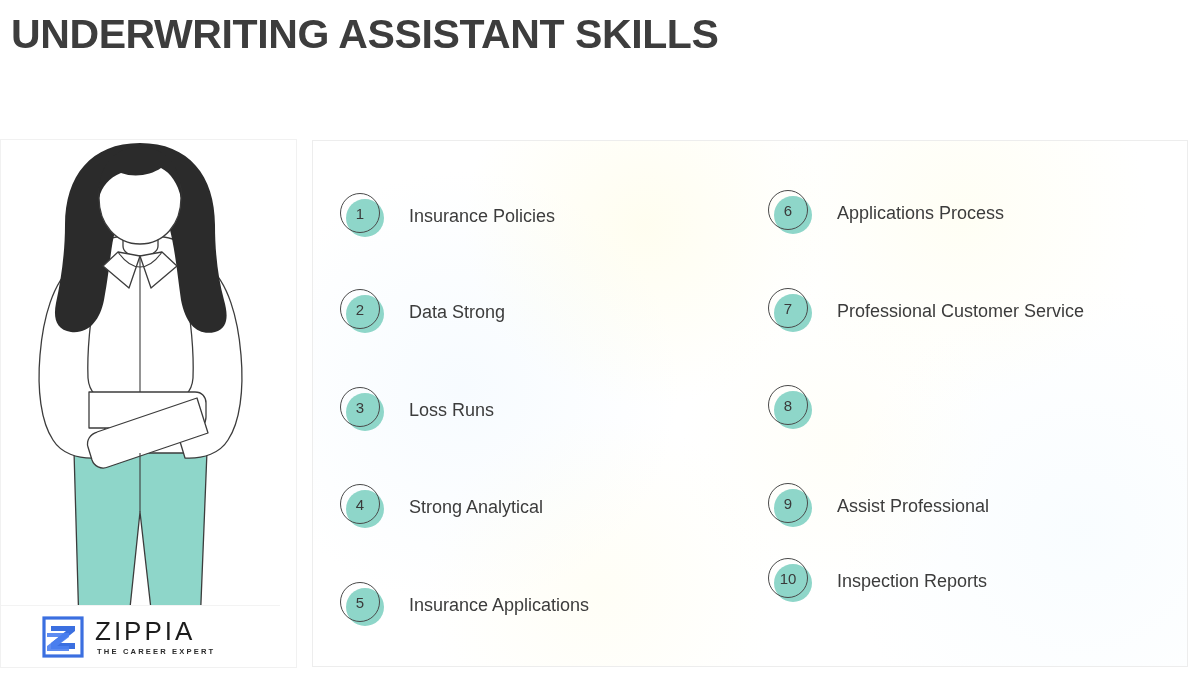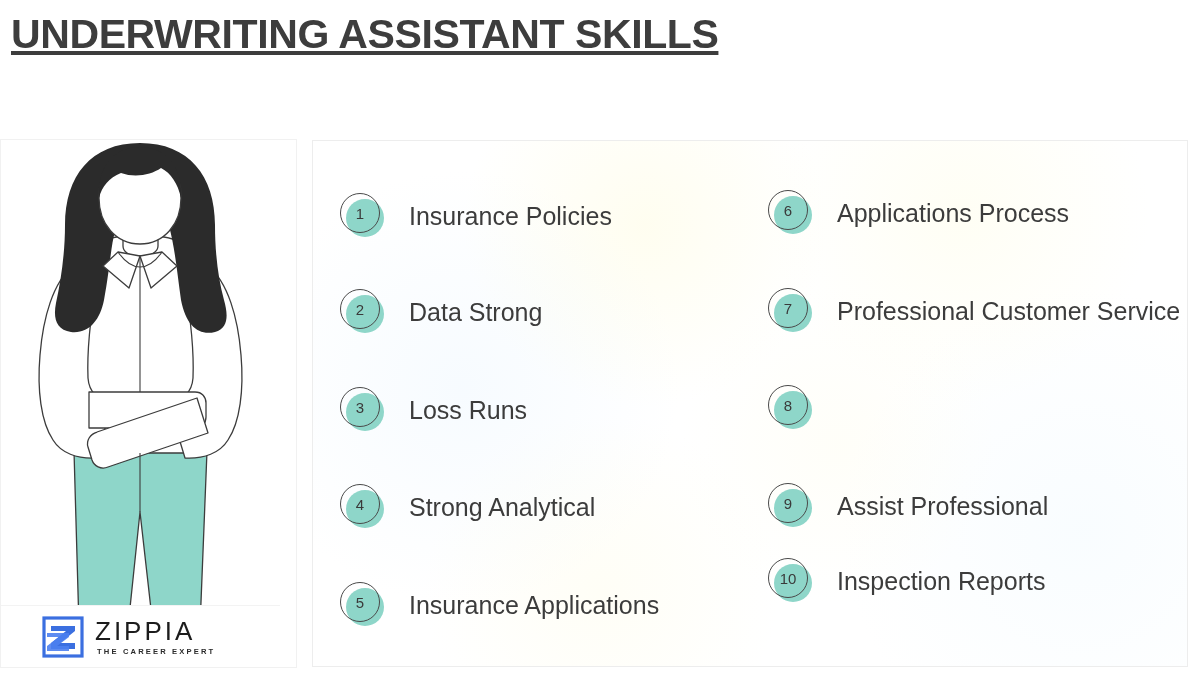--- a/index.html
+++ b/index.html
@@ -22,21 +22,20 @@
     left: 11px;
     top: 14px;
     font-family: "Liberation Sans", sans-serif;
     font-size: 41px;
     font-weight: bold;
     letter-spacing: -0.4px;
     color: #3d3d3d;
     text-transform: uppercase;
     white-space: nowrap;
     line-height: 1;
-    text-decoration: underline;
   }
 
   
   #illustration-panel {
     position: absolute;
     left: 0px;
     top: 139px;
     width: 297px;
     height: 529px;
     background: #ffffff;
@@ -171,21 +170,21 @@
     font-family: "Liberation Sans", sans-serif;
     font-size: 15px;
     font-weight: normal;
     color: #3a3a3a;
     line-height: 1;
   }
 
   .skill-label {
     margin-left: 23px;
     font-family: "Liberation Sans", sans-serif;
-    font-size: 25px;
+    font-size: 18px;
     font-weight: normal;
     color: #3c3c3c;
     white-space: nowrap;
     line-height: 1;
   }
 </style>
 </head>
 <body>
 
 <div id="page-title">UNDERWRITING ASSISTANT SKILLS</div>

